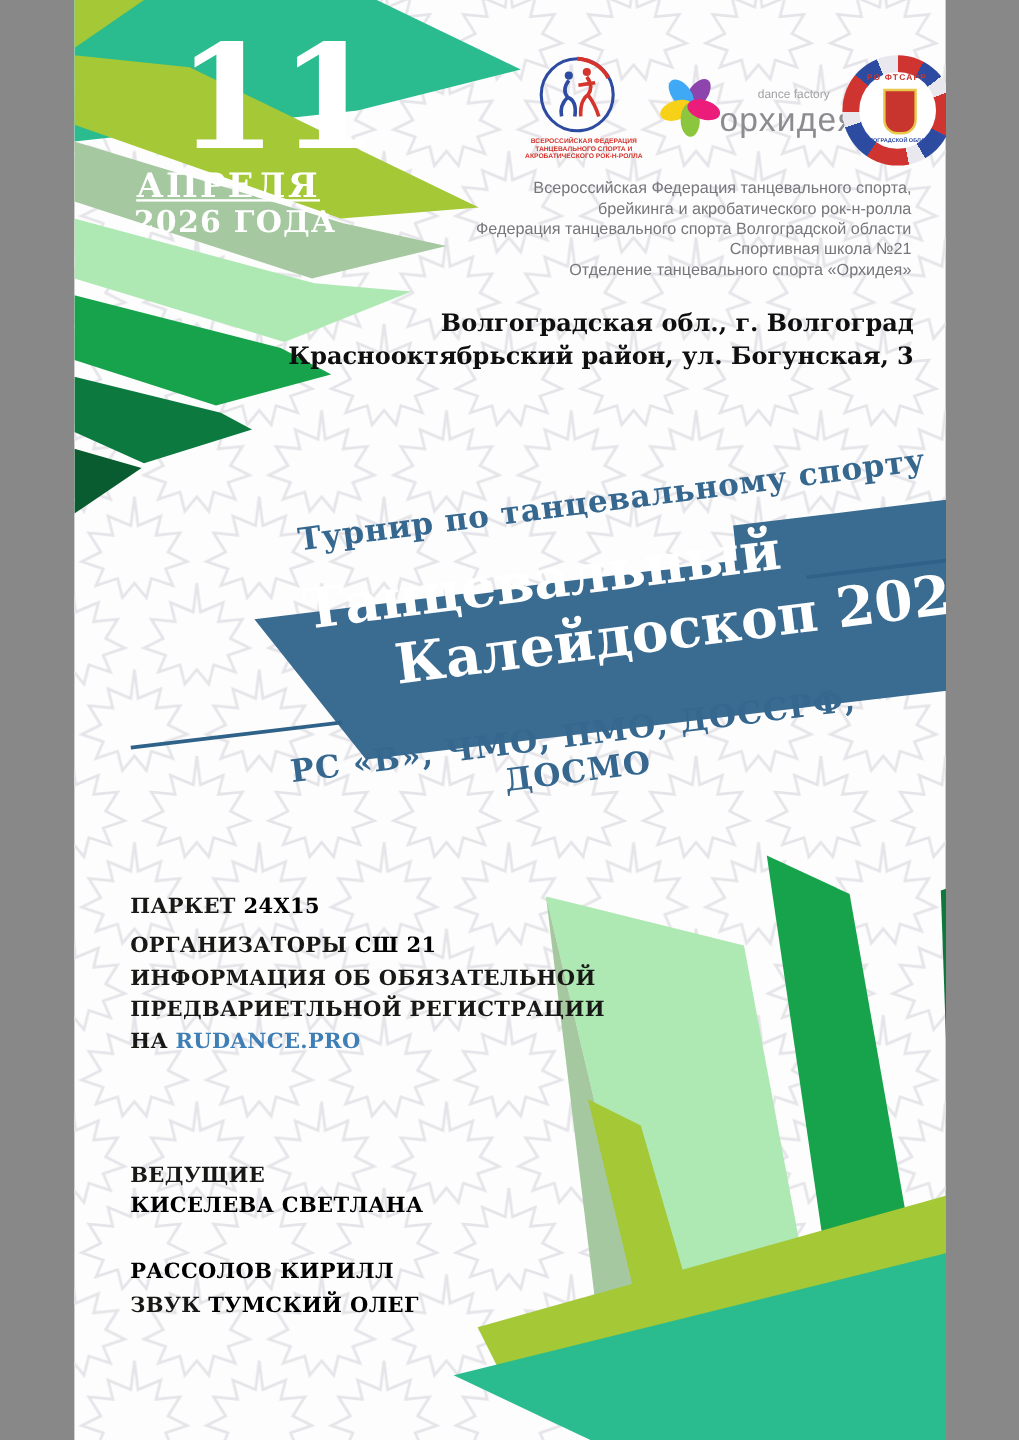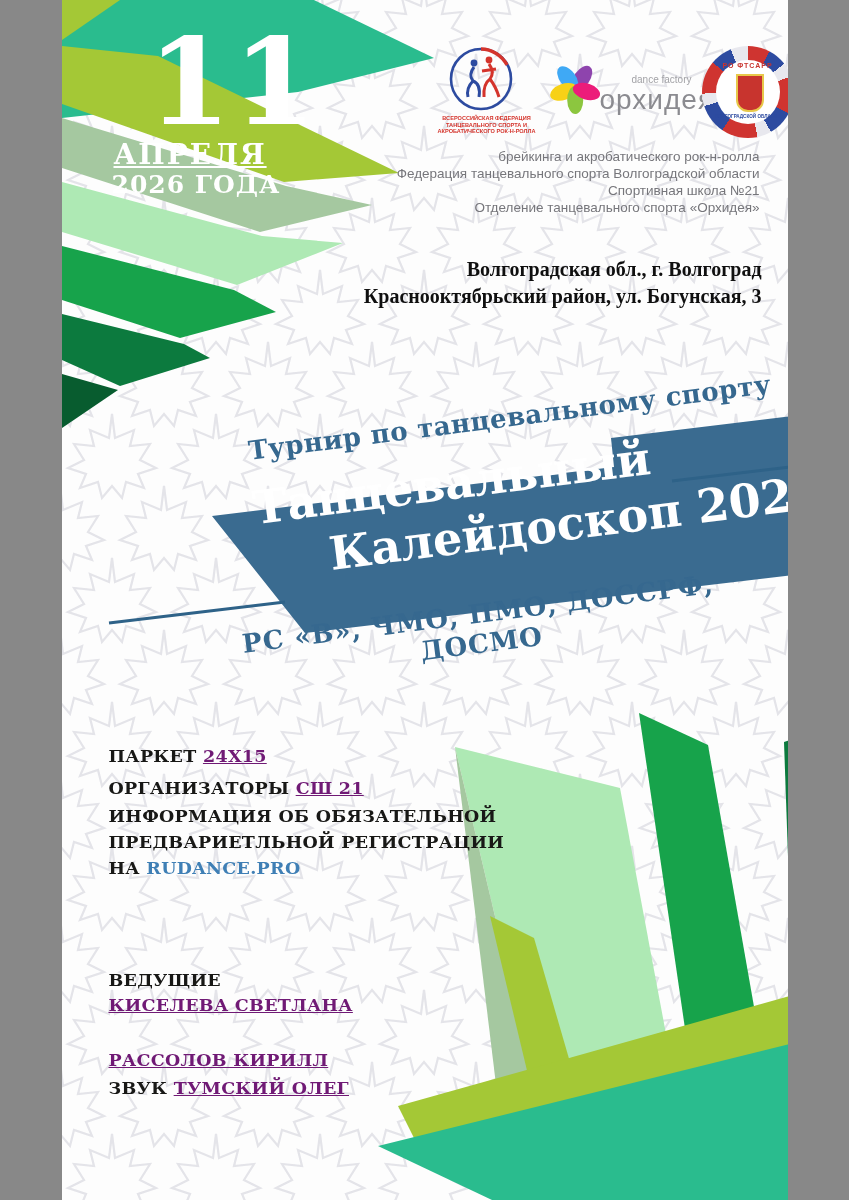--- a/index.html
+++ b/index.html
@@ -10,37 +10,37 @@
   .slab{font-family:"DejaVu Serif",serif;font-weight:bold;}
   
   .day{left:86px;top:22px;font-size:120px;color:#fff;line-height:1;letter-spacing:2px;}
   .month{left:52px;top:138px;font-size:28px;color:#fff;letter-spacing:2px;text-decoration:underline;}
   .yearl{left:50px;top:170px;font-size:25px;color:#fff;letter-spacing:1px;}
   
   .fedblock{right:28px;top:148px;width:520px;text-align:right;color:#76767b;
             font-size:13.5px;line-height:17px;font-weight:500;}
   
   .addr{right:26px;top:256px;width:560px;text-align:right;color:#0f0f0f;
-        font-size:20px;line-height:27px;font-family:Liberation Serif, serif;}
+        font-size:20px;line-height:27px;}
   
   .kicker{left:168px;top:438px;width:560px;text-align:center;color:#36688f;
           font-size:26px;transform:rotate(-7.3deg);transform-origin:0 0;letter-spacing:.5px;}
   
   .bannertxt{left:184px;top:484px;width:600px;color:#ffffff;
              transform:rotate(-7.25deg);transform-origin:0 0;}
   .bt1{font-size:46px;line-height:50px;padding-left:4px;}
   .bt2{font-size:46px;line-height:50px;padding-left:74px;margin-top:5px;}
   
   .cats{left:156px;top:632px;width:520px;text-align:center;color:#36688f;
         font-size:26px;transform:rotate(-7.3deg);transform-origin:0 0;letter-spacing:1px;}
   
   .inforow{left:47px;color:#181816;font-size:17.5px;letter-spacing:.3px;}
   .r1{top:746px;} .r2{top:778px;}
   .i1{top:806px;} .i2{top:832px;} .i3{top:858px;}
-  .orange{color:#701a75;text-decoration:underline;}
+  .orange{color:#000000;}
   .link{color:#3f7fb5;}
   
   .s1{top:970px;} .s2{top:995px;} .s3{top:1025px;} .s4{top:1050px;} .s5{top:1078px;}
   
   .logo{position:absolute;z-index:3;}
   #logo1{left:370px;top:45px;width:110px;height:100px;}
   #logo1 .mtext{position:absolute;top:70px;left:0;width:110px;text-align:center;
                 color:#d4342c;font-size:5.6px;line-height:6.5px;font-weight:bold;}
   #logo2{left:483px;top:52px;width:150px;height:75px;text-decoration:underline;}
   #logo2 .df{position:absolute;left:62px;top:22px;width:85px;text-align:right;
@@ -330,20 +330,21 @@
     <svg width="100" height="70" viewBox="0 0 100 70">
       <path d="M82,14 A24,24 0 1 0 88,46" fill="none" stroke="#333333" stroke-width="12" stroke-linecap="round"></path>
       <path d="M22,54 A24,24 0 1 0 16,22" fill="none" stroke="#f26722" stroke-width="12" stroke-linecap="round"></path>
     </svg>
     <div class="rdtext">
       <span class="rd1">rudance</span><span class="rd2">.pro</span>
     </div>
   </div>
 
   <div class="txt fedblock">
+    <div>Всероссийская Федерация танцевального спорта,</div>
     <div>брейкинга и акробатического рок-н-ролла</div>
     <div>Федерация танцевального спорта Волгоградской области</div>
     <div>Спортивная школа №21</div>
     <div>Отделение танцевального спорта «Орхидея»</div>
   </div>
 
   <div class="txt slab addr">
     <div>Волгоградская обл., г. Волгоград</div>
     <div>Краснооктябрьский район, ул. Богунская, 3</div>
   </div>

